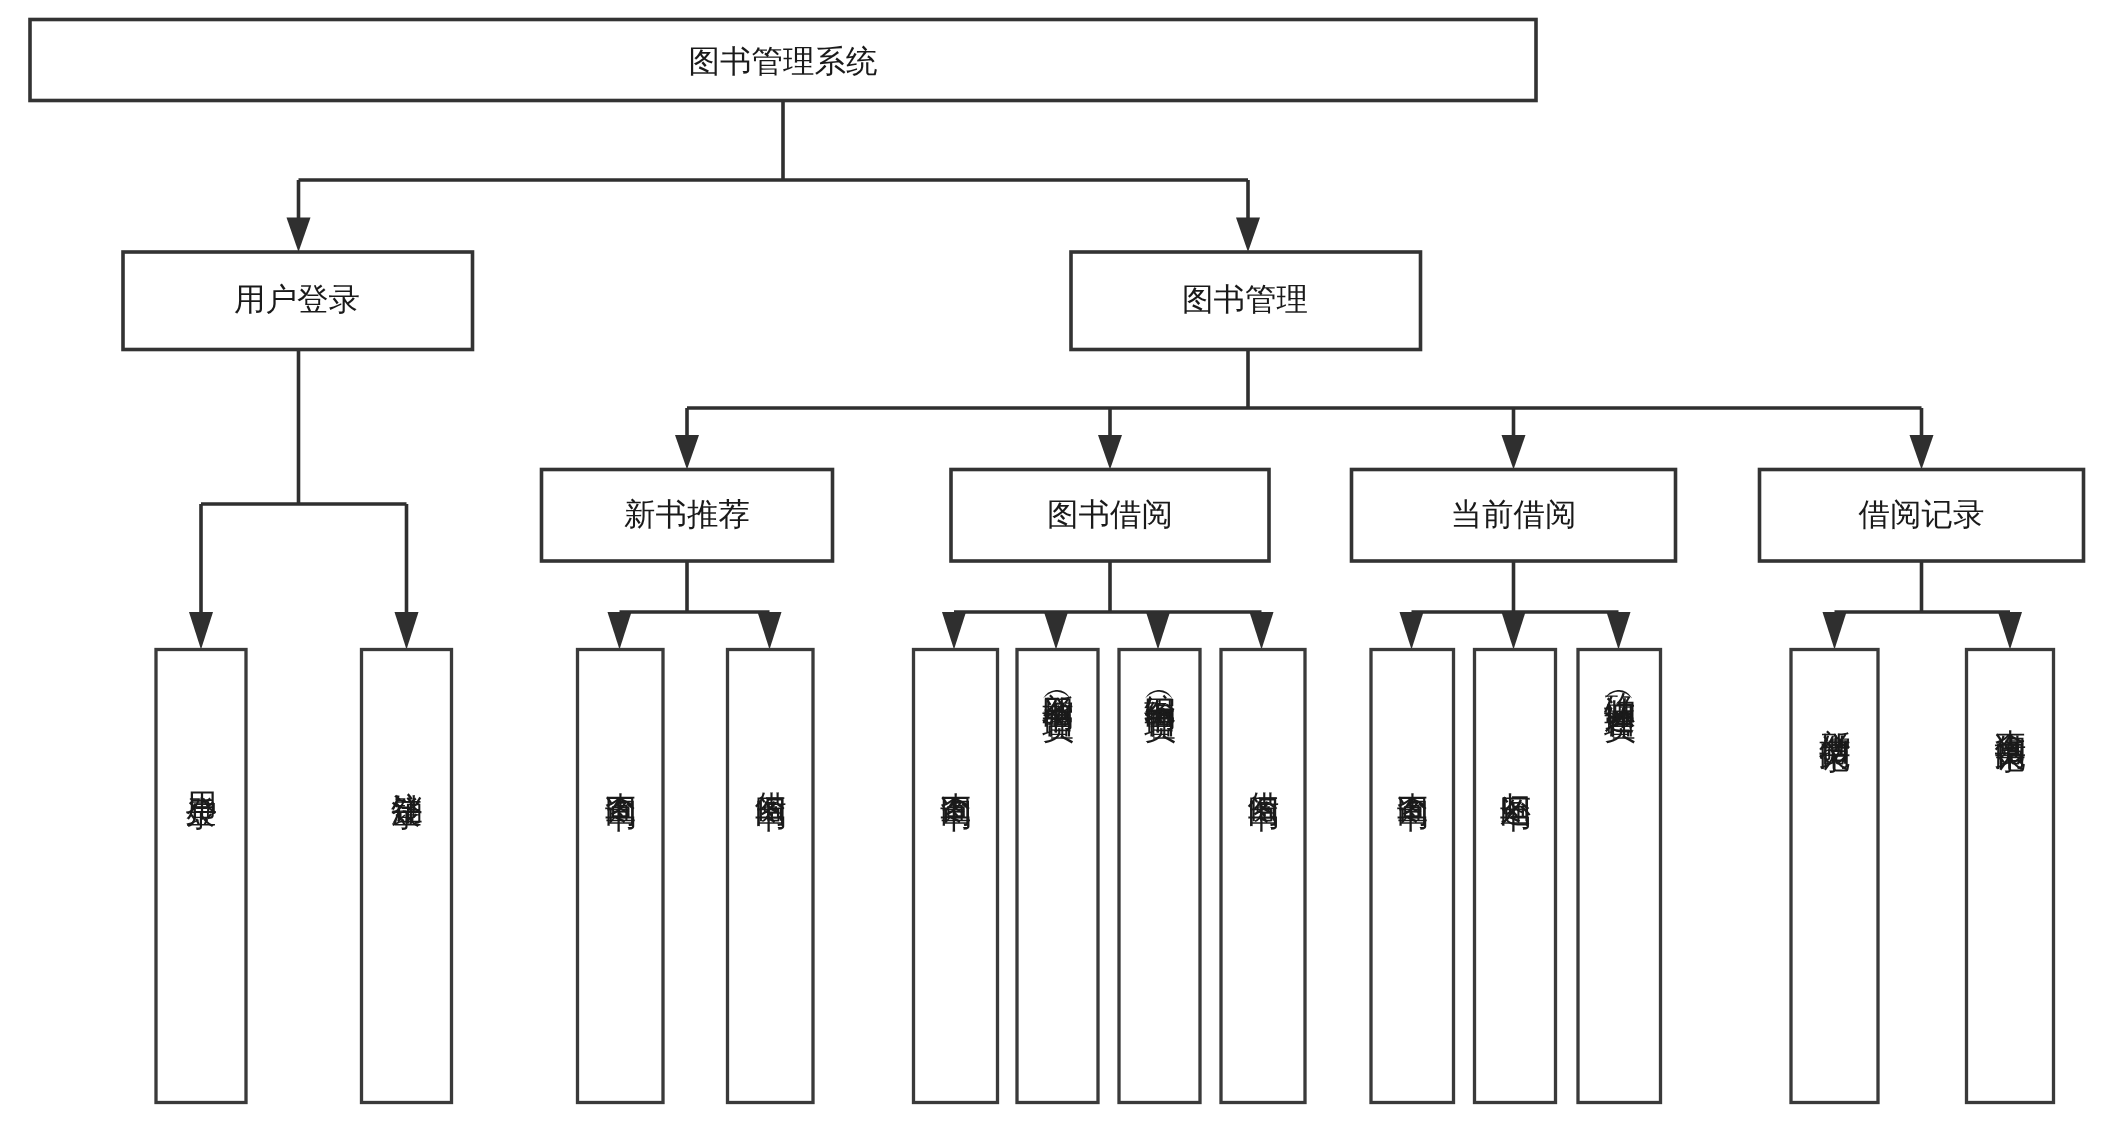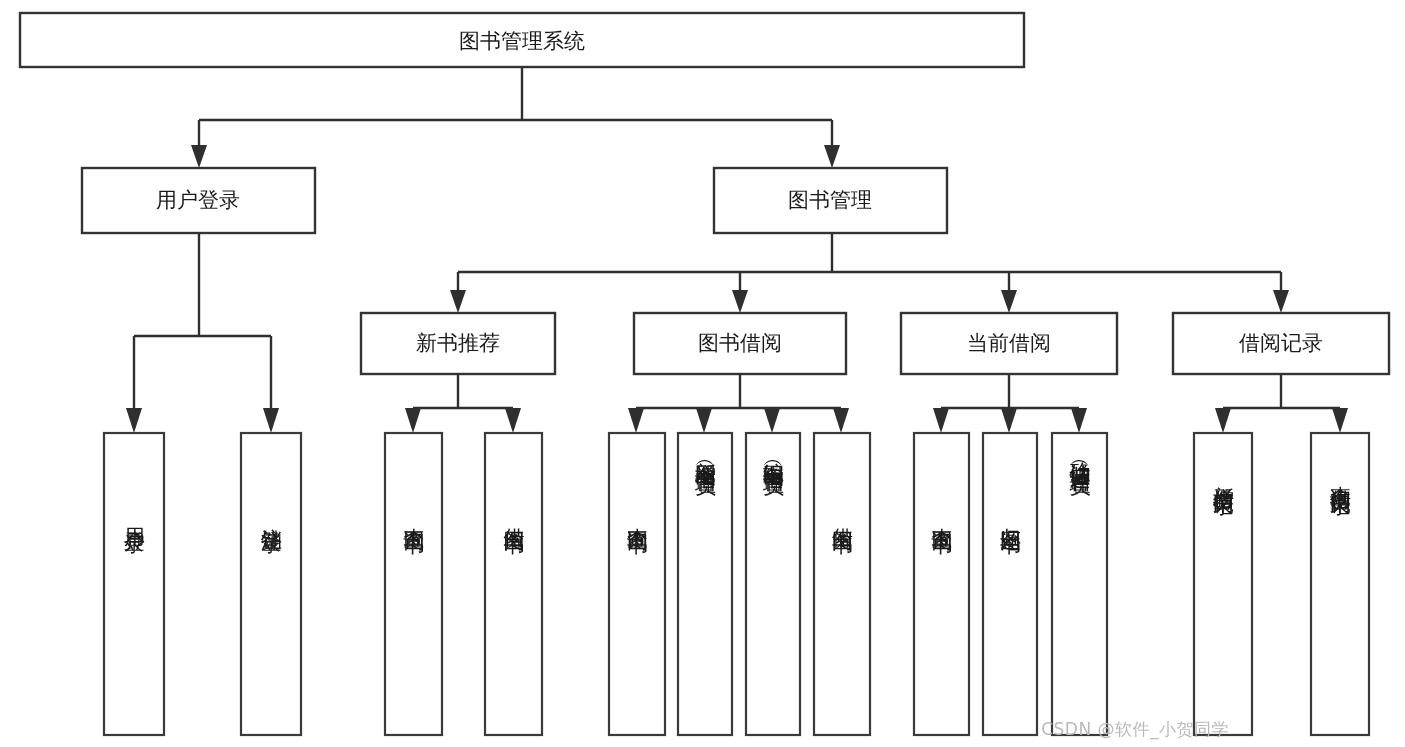--- a/index.html
+++ b/index.html
@@ -255,15 +255,14 @@
   </div>
 
   <div class="leaf-label-wrap" style="left:1194px; top:433px; width:58px; height:302px;">
     <span class="leaf-label-v" style="margin-top:36px;">新增借阅记录</span>
   </div>
 
   <div class="leaf-label-wrap" style="left:1311px; top:433px; width:58px; height:302px;">
     <span class="leaf-label-v" style="margin-top:36px;">查询借阅记录</span>
   </div>
 
-  <div id="watermark">CSDN @软件_小贺同学</div>
 
 </div>
 
 </body></html>

